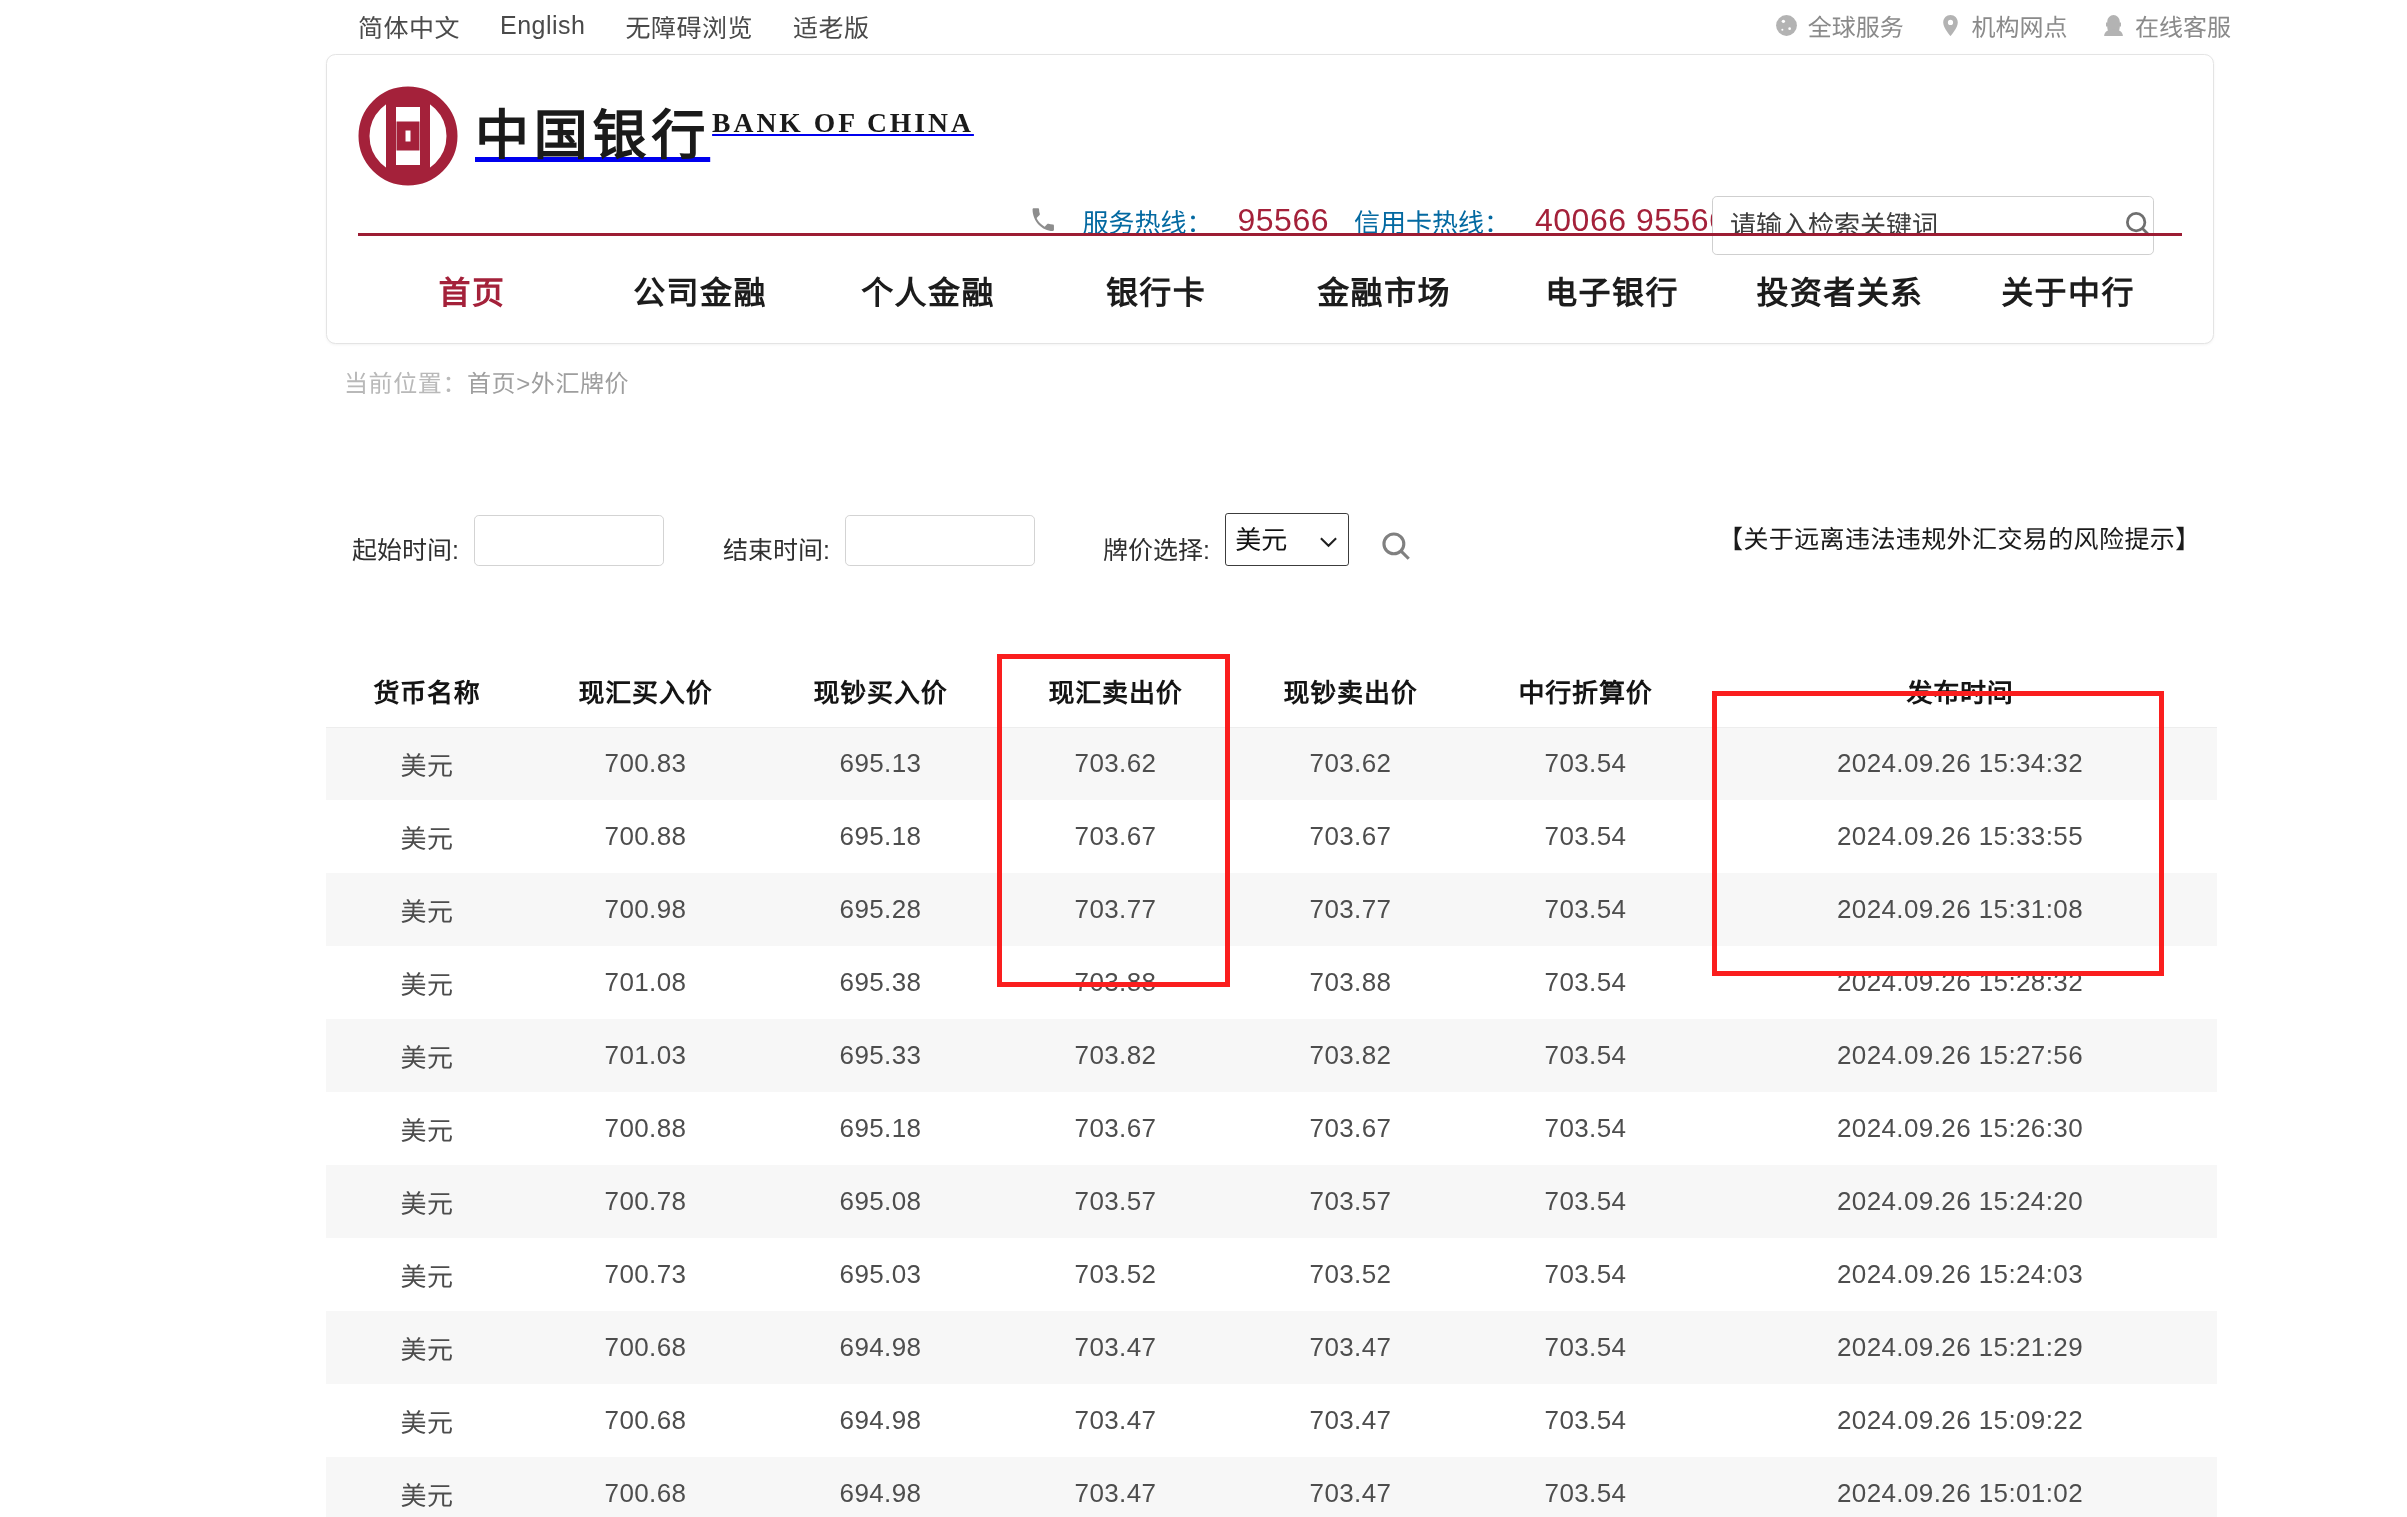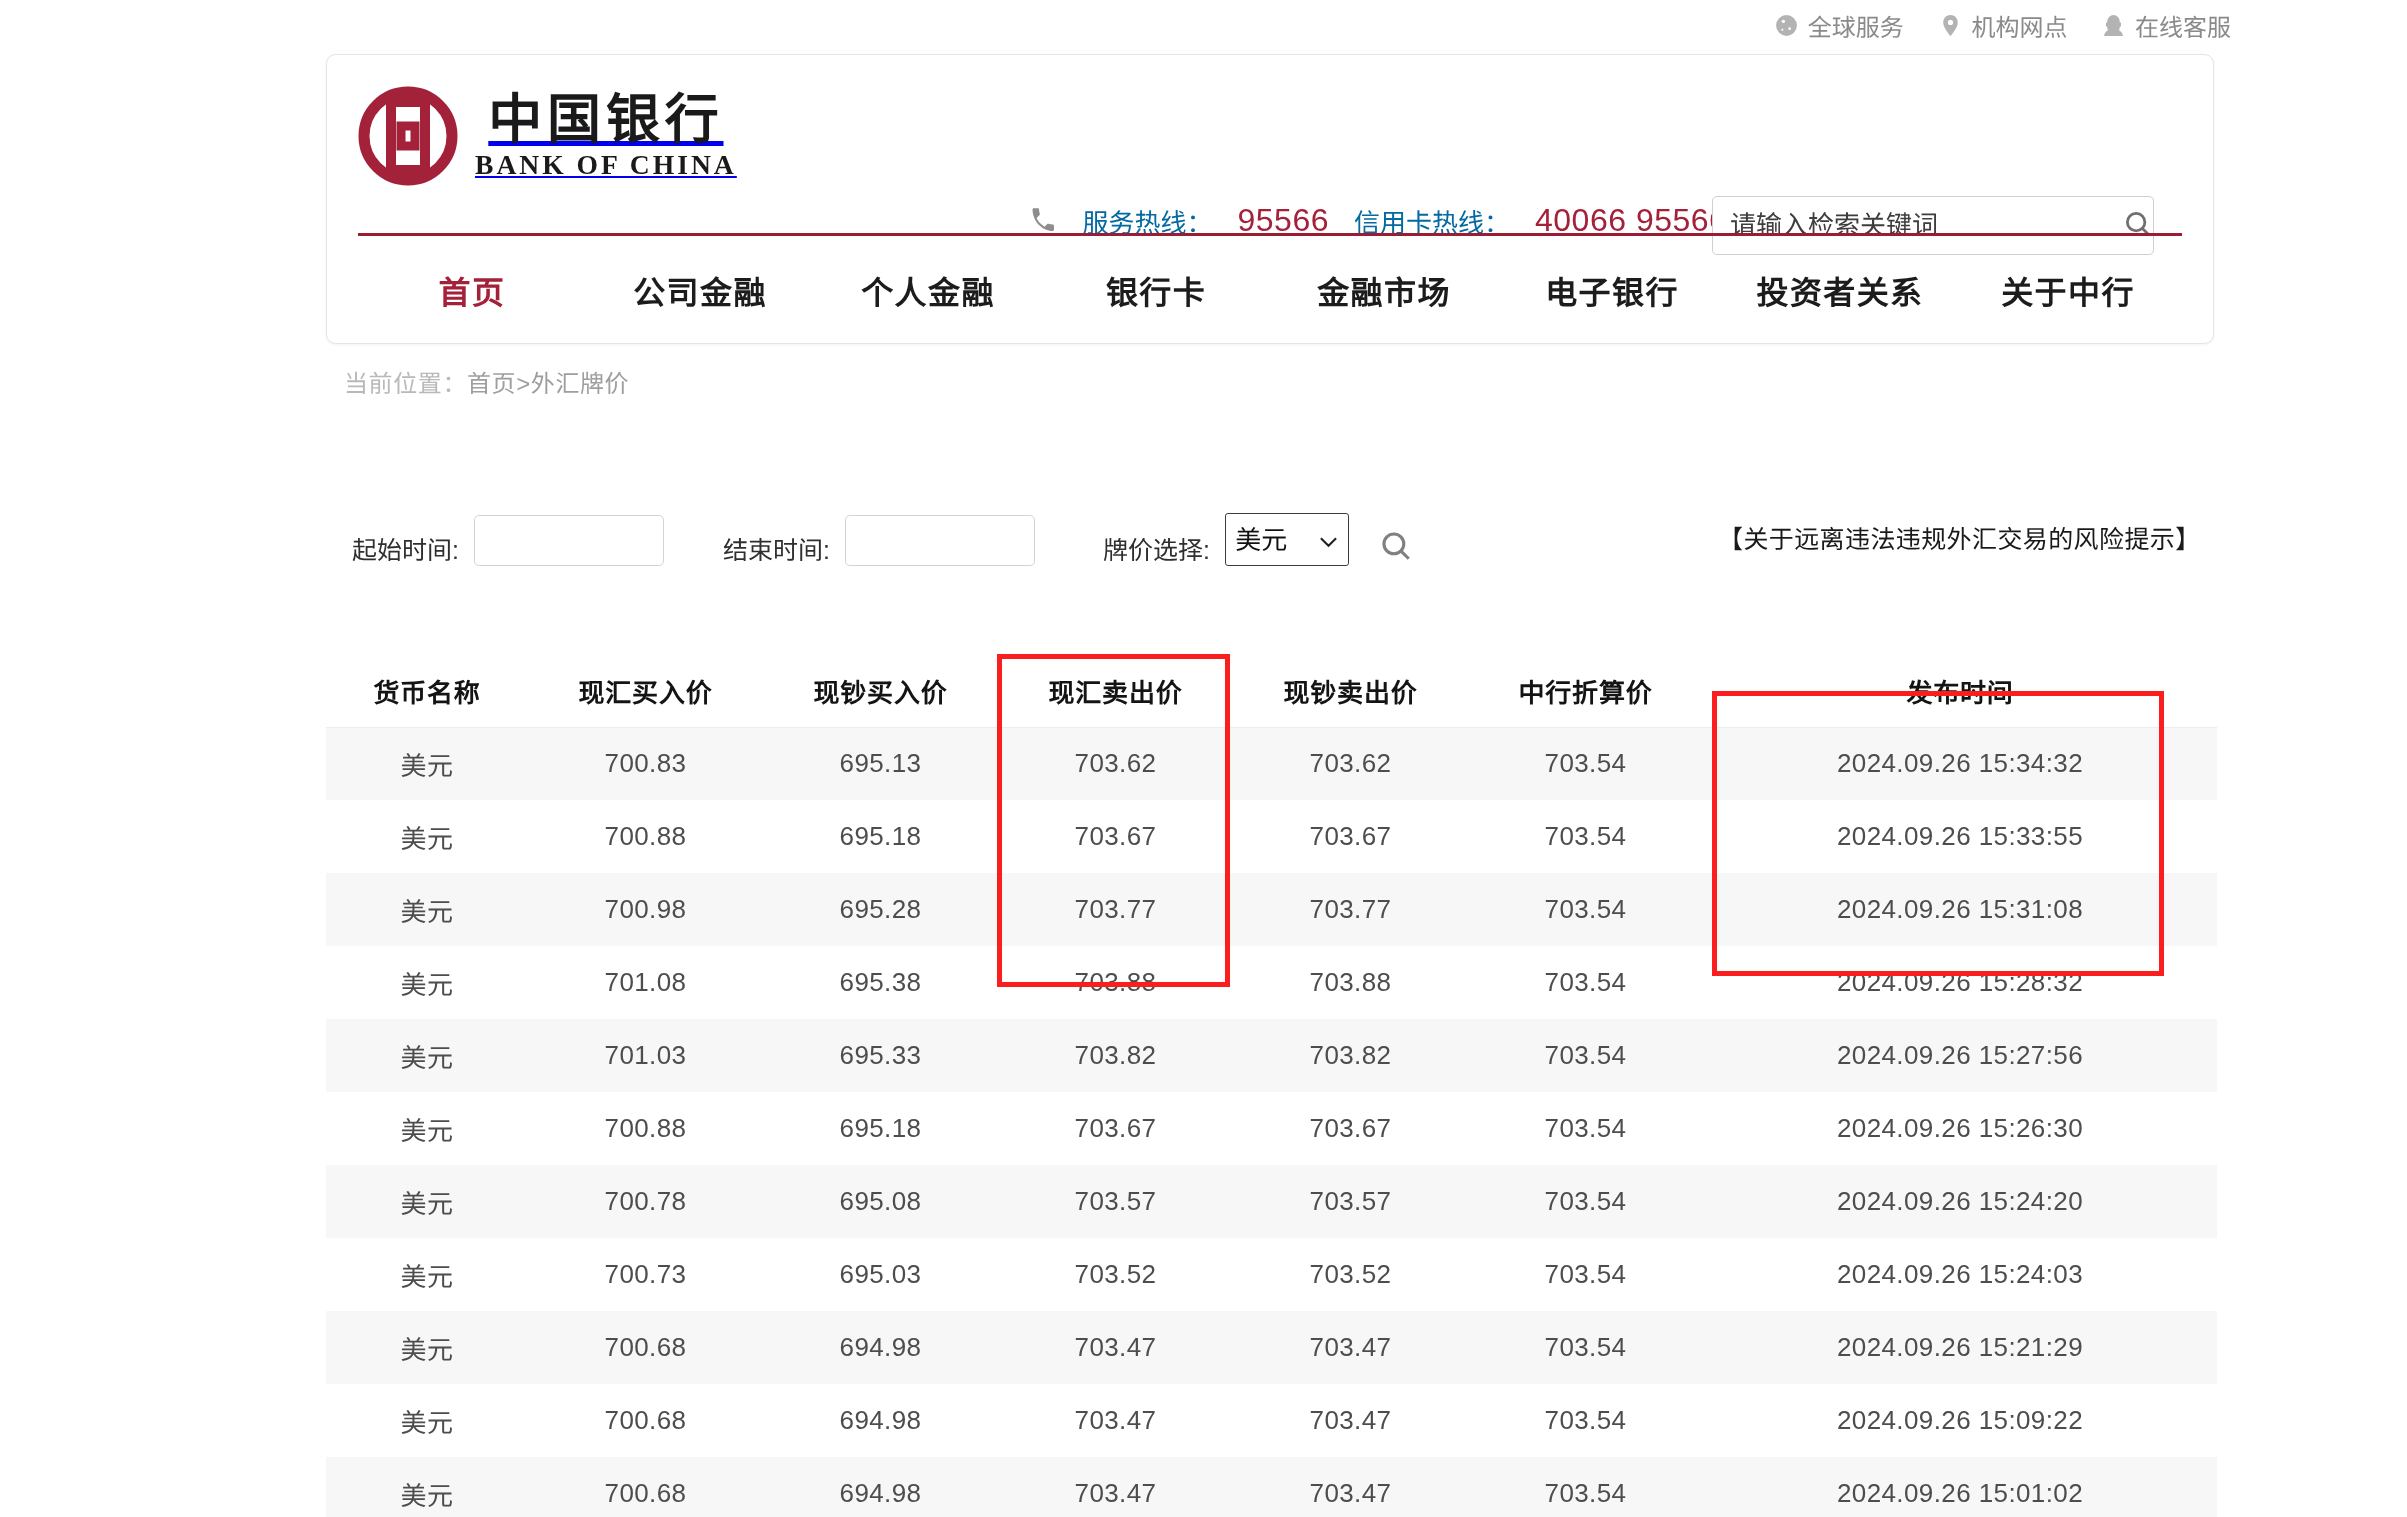--- a/index.html
+++ b/index.html
@@ -77,21 +77,21 @@
 
   .logo-wrap {
     position: absolute;
     left: 31px;
     top: 31px;
     display: flex;
     align-items: center;
     gap: 17px;
   }
   .logo-mark { width: 100px; height: 100px; }
-  .logo-text { display: flex; flex-direction: column; gap: 1.9px; text-align: center; }
+  .logo-text { display: flex; gap: 1.9px; }
   .logo-cn {
     font-family: "Liberation Serif", "DejaVu Serif", serif;
     font-size: 54px;
     font-weight: 700;
     color: #1a1a1a;
     letter-spacing: 4.8px;
     line-height: 1.05;
   }
   .logo-en {
     font-family: "Liberation Serif", "DejaVu Serif", serif;
@@ -299,20 +299,26 @@
   }
   #anno-sell  { left: 997px; top: 654px;  width: 233px; height: 333px; }
   #anno-time  { left: 1712px; top: 691px;  width: 452px; height: 285px; }
 </style>
 </head>
 <body>
 
 <div id="page">
 
   <div class="topbar">
+    <div class="topbar-left">
+      <a href="#">简体中文</a>
+      <a href="#">English</a>
+      <a href="#">无障碍浏览</a>
+      <a href="#">适老版</a>
+    </div>
 
     <div class="topbar-right">
       <a href="#" class="util">
         <span class="util-ico">
           <svg viewBox="0 0 24 24">
               <circle cx="12" cy="12" r="10"></circle>
               <circle cx="9" cy="8" r="1.6" fill="#fff"></circle>
               <circle cx="15" cy="15" r="1.3" fill="#fff"></circle>
               <circle cx="8" cy="16" r="1" fill="#fff"></circle>
             </svg>

